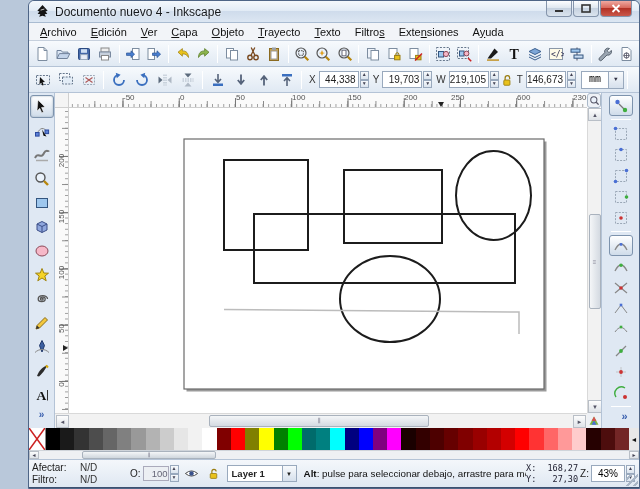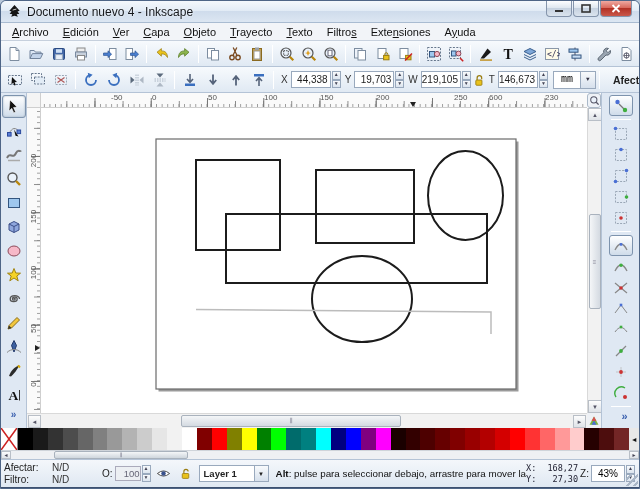--- a/index.html
+++ b/index.html
@@ -1,17 +1,17 @@
 <!DOCTYPE html>
 <html><head>
 <meta charset="utf-8">
 <style>
   * { margin:0; padding:0; box-sizing:border-box; }
   html,body { width:640px; height:489px; overflow:hidden; font-family:"Liberation Sans",sans-serif; background:#b9c8da; }
-  .window { position:absolute; inset:0; border:1px solid #4e6586; border-radius:6px 6px 0 0; background:#dde7f3; overflow:hidden; }
+  .window { position:absolute; inset:0; border:1px solid #4e6586; border-radius:6px 6px 0 0; background:#dde7f3; overflow:hidden;margin-left:28px; }
 
   
   .titlebar { position:absolute; left:0; top:0; right:0; height:22px;
     background:linear-gradient(#f4f8fc, #e3ecf6 45%, #cfdcec 50%, #dce6f2);
     border-bottom:1px solid #a9bbd1; border-radius:5px 5px 0 0; display:flex; align-items:center; }
   .titlebar .appicon { width:15px; height:15px; margin:0 5px 0 6px; }
   .titlebar .title { font-size:12px; color:#15181c; text-shadow:0 0 3px #fff; }
   .winbtns { position:absolute; right:7px; top:0; display:flex; }
   .winbtn { width:26px; height:16px; border:1px solid #8494ab; border-top:none; border-radius:0 0 4px 4px;
     background:linear-gradient(#fdfeff,#dfe7f0 45%,#c6d2e0 50%,#dbe4ee); display:flex; align-items:center; justify-content:center;
@@ -642,27 +642,27 @@
               <text x="2.5" y="13" font-size="13.5" font-family="Liberation Serif,serif" font-weight="bold" fill="#111">A</text>
               <path d="M13.5 3 V13.5" stroke="#333"></path>
             </svg>
           </span>
         </div>
         <span class="chevron">»</span>
       </div>
 
     <div class="ruler-corner"></div>
     <div class="hruler" id="hruler">
-        <span class="rlabel" style="left: 69px;">-50</span>
+        <span class="rlabel" style="left: 53px;">-50</span>
         <span class="rlabel" style="left: 110px;">0</span>
         <span class="rlabel" style="left: 166px;">50</span>
         <span class="rlabel" style="left: 222px;">100</span>
         <span class="rlabel" style="left: 278px;">150</span>
         <span class="rlabel" style="left: 334px;">200</span>
-        <span class="rlabel" style="left: 412px;">250</span>
+        <span class="rlabel" style="left: 381px;">250</span>
         <span class="rlabel" style="left: 447px;">600</span>
         <span class="rlabel" style="left: 503px;">230</span>
         <span class="marker" style="left: 369px;"></span>
       </div>
     <div class="vruler" id="vruler">
         <span class="rlabel" style="top: 48px;">200</span>
         <span class="rlabel" style="top: 104px;">150</span>
         <span class="rlabel" style="top: 160px;">100</span>
         <span class="rlabel" style="top: 216px;">50</span>
         <span class="rlabel" style="top: 272px;">0</span>

